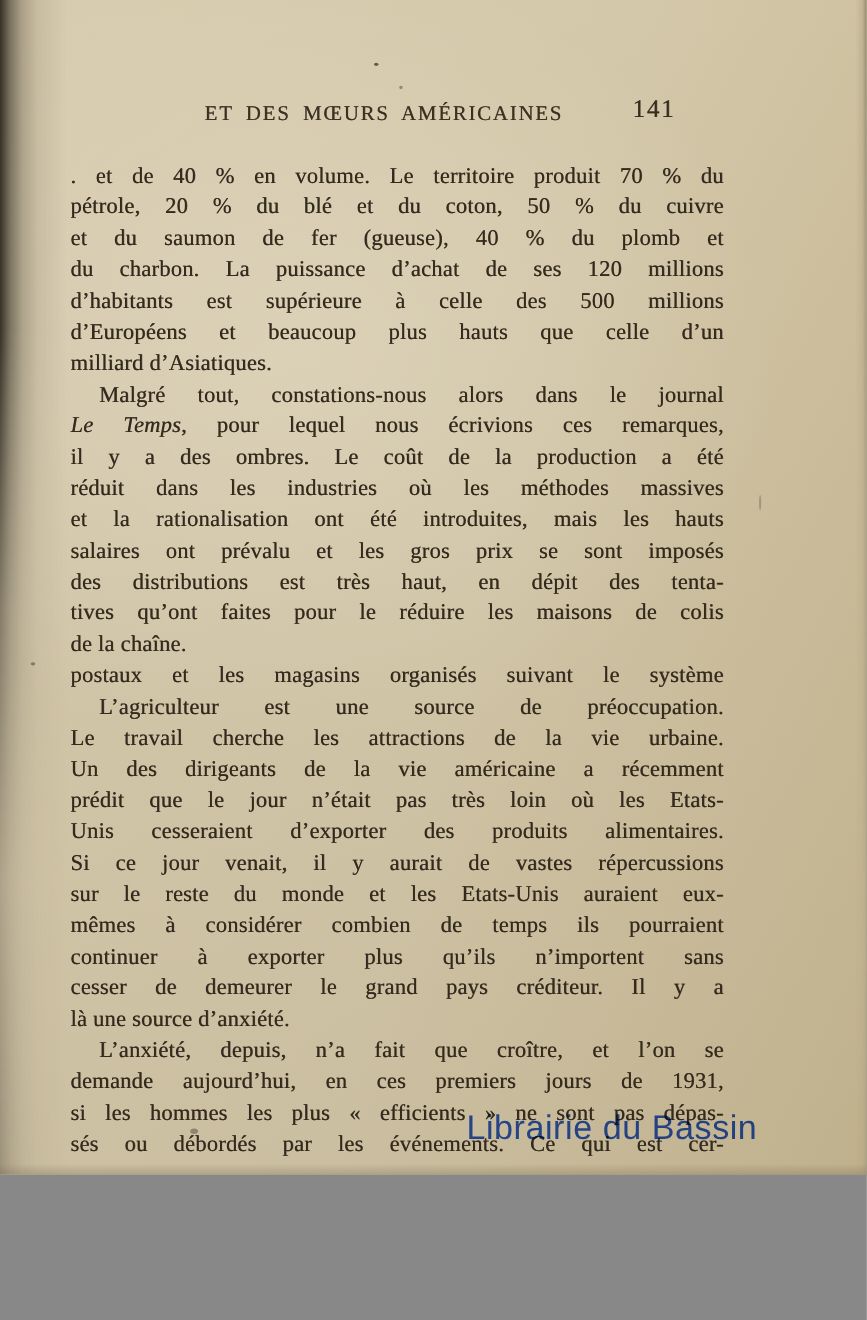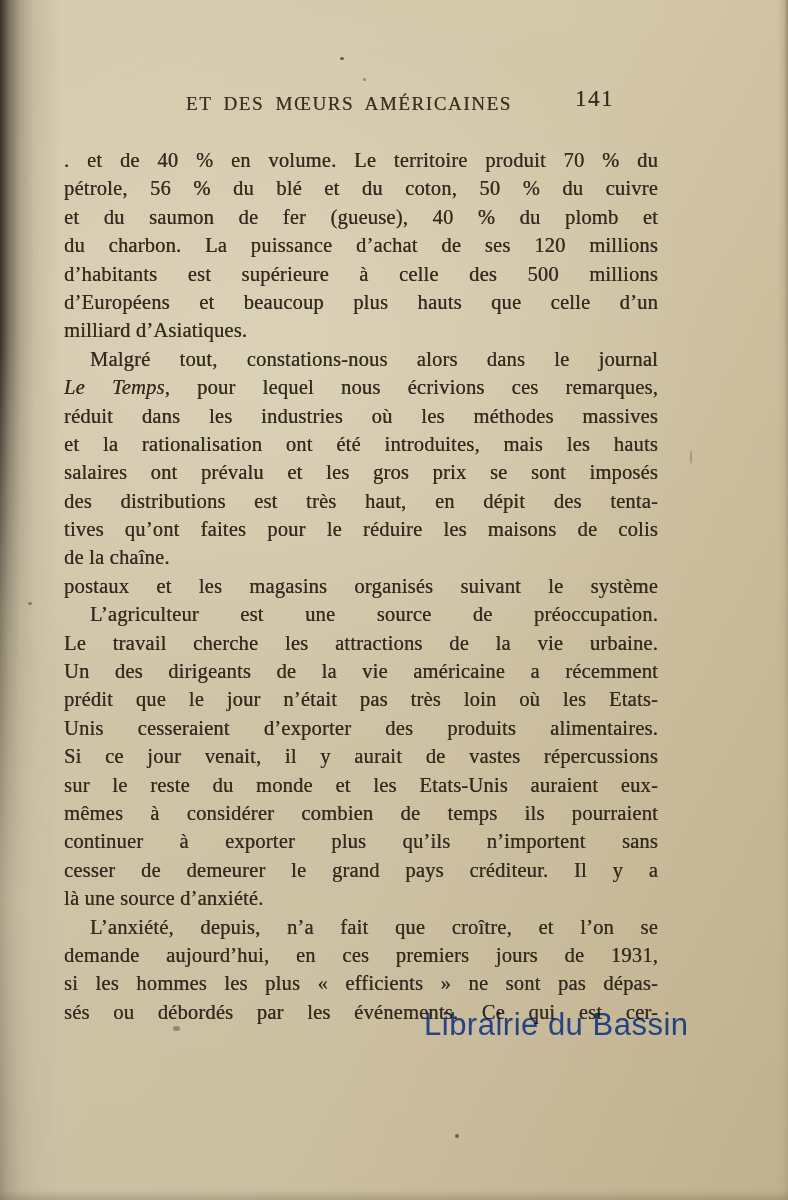--- a/index.html
+++ b/index.html
@@ -1,17 +1,17 @@
 <!DOCTYPE html>
 <html><head>
 <meta charset="utf-8">
 <style>
   html,body { margin:0; padding:0; background:#888; }
   .page {
-    position:relative; width:788px; height:1200px; overflow:hidden;
+    position:relative; width:788px; height:1068px; overflow:hidden;
     font-family:"Liberation Serif","DejaVu Serif",serif;
     color:#332a1d;
     background:
       radial-gradient(ellipse 620px 520px at 35% 30%, rgba(255,252,238,0.20), rgba(255,252,238,0) 70%),
       linear-gradient(to bottom, rgba(0,0,0,0) 0%, rgba(122,106,78,0.10) 100%),
       linear-gradient(105deg, #d8ccb0 0%, #d4c8aa 55%, #c8b994 100%);
   }
   .left-shadow {
     position:absolute; left:0; top:0; width:60px; height:100%; pointer-events:none;
     background:linear-gradient(to right, rgba(40,35,26,0.92) 0px, rgba(44,39,29,0.55) 9px,
@@ -60,28 +60,29 @@
 <body>
 
 <div class="page" id="page">
   <div class="running-header">
     <span class="header-title">ET DES MŒURS AMÉRICAINES</span>
     <span class="page-number">141</span>
   </div>
 
   <div class="text-block" id="text-block">
       <div class="line">. et de 40 % en volume. Le territoire produit 70 % du</div>
-      <div class="line">pétrole, 56 % du blé et du coton, 50 % du cuivre</div>
+      <div class="line">pétrole, 20 % du blé et du coton, 50 % du cuivre</div>
       <div class="line">et du saumon de fer (gueuse), 40 % du plomb et</div>
       <div class="line">du charbon. La puissance d’achat de ses 120 millions</div>
       <div class="line">d’habitants est supérieure à celle des 500 millions</div>
       <div class="line">d’Européens et beaucoup plus hauts que celle d’un</div>
       <div class="line para-end">milliard d’Asiatiques.</div>
       <div class="line indent">Malgré tout, constations-nous alors dans le journal</div>
       <div class="line"><span class="it">Le Temps</span><span>, pour lequel nous écrivions ces remarques,</span></div>
+      <div class="line">il y a des ombres. Le coût de la production a été</div>
       <div class="line">réduit dans les industries où les méthodes massives</div>
       <div class="line">et la rationalisation ont été introduites, mais les hauts</div>
       <div class="line">salaires ont prévalu et les gros prix se sont imposés</div>
       <div class="line">des distributions est très haut, en dépit des tenta-</div>
       <div class="line">tives qu’ont faites pour le réduire les maisons de colis</div>
       <div class="line para-end">de la chaîne.</div>
       <div class="line">postaux et les magasins organisés suivant le système</div>
       <div class="line indent">L’agriculteur est une source de préoccupation.</div>
       <div class="line">Le travail cherche les attractions de la vie urbaine.</div>
       <div class="line">Un des dirigeants de la vie américaine a récemment</div>

